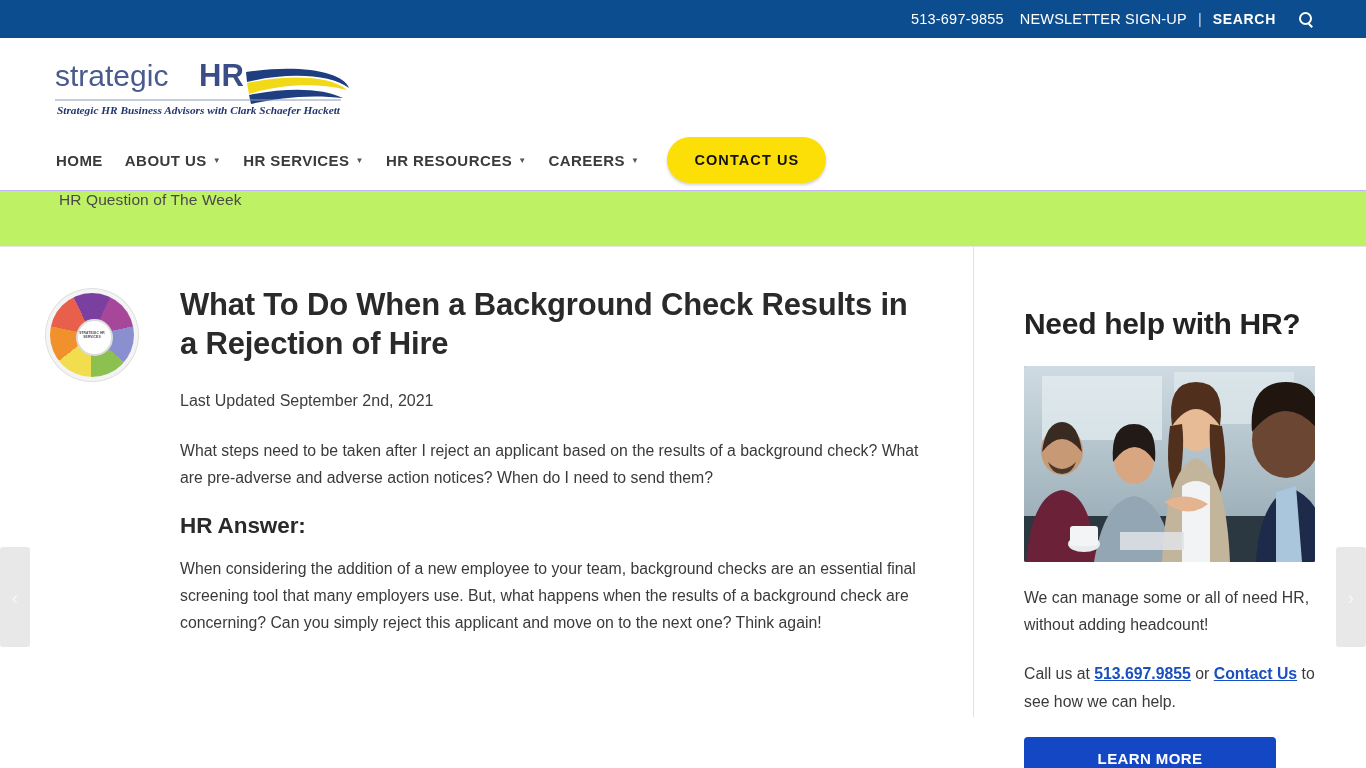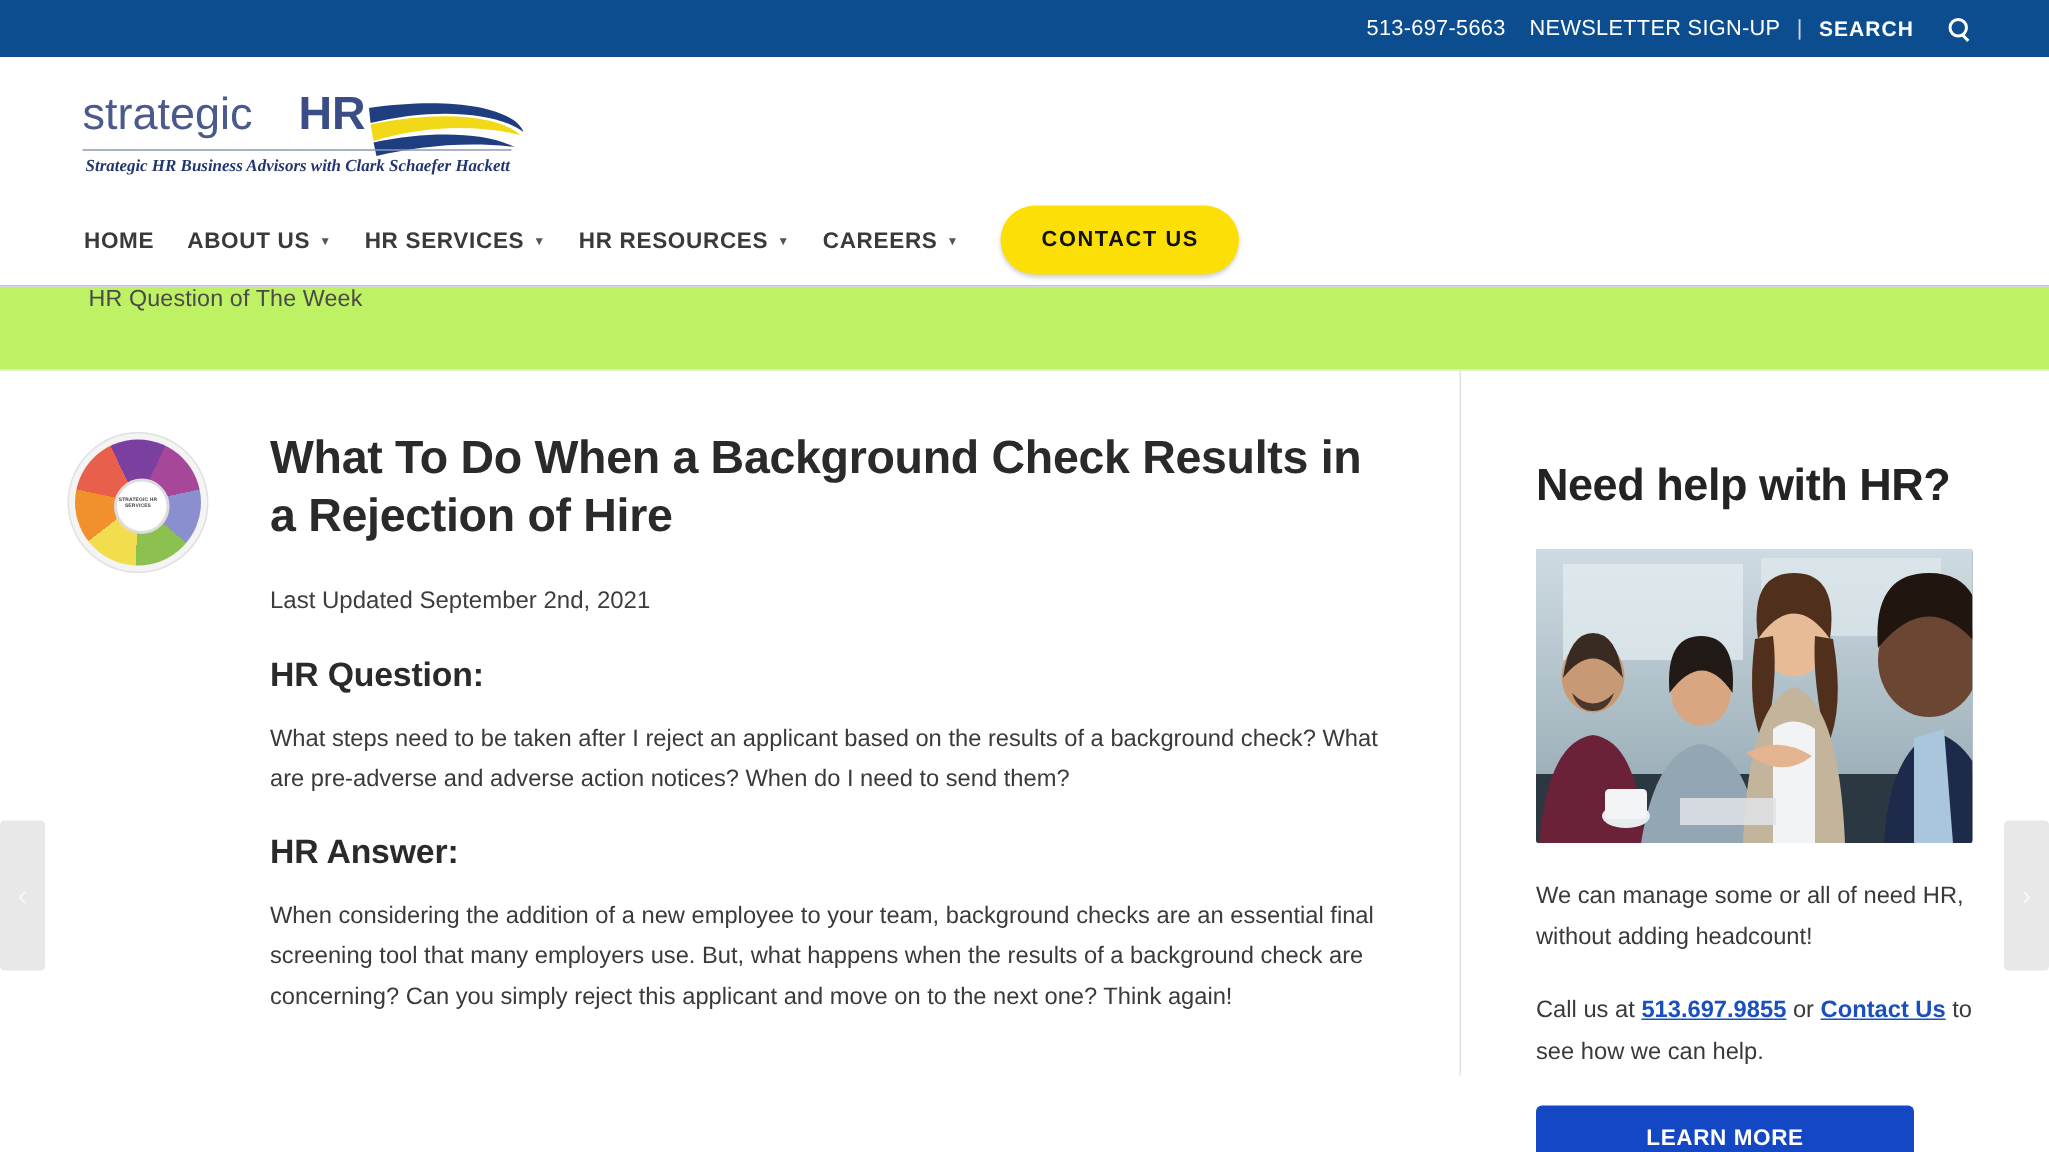--- a/index.html
+++ b/index.html
@@ -311,21 +311,21 @@
     color: #f7f7f7;
     font-size: 19px;
     line-height: 1;
     font-family: "Liberation Sans", sans-serif;
   }
 </style>
 </head>
 <body>
 
 <div class="topbar">
-  <a class="topbar-phone">513-697-5663</a>
+  <a class="topbar-phone">513-697-9855</a>
   <a class="topbar-link">NEWSLETTER SIGN-UP</a>
   <span class="topbar-sep">|</span>
   <div class="topbar-search">
     <span class="topbar-search-label">SEARCH</span>
     <span class="search-glyph"></span>
   </div>
 </div>
 
 <div class="header">
 
@@ -388,21 +388,20 @@
 
     <div class="article-col">
       <h1 class="post-title">What To Do When a Background Check Results in a Rejection of Hire</h1>
 
       <div class="meta">
         <div>
           <span>Last Updated </span><span>September 2nd, 2021</span>
         </div>
       </div>
 
-      <h2 class="section-head">HR Question:</h2>
       <p class="body-text">What steps need to be taken after I reject an applicant based on the results of a background check? What are pre-adverse and adverse action notices?  When do I need to send them?</p>
 
       <h2 class="section-head">HR Answer:</h2>
       <p class="body-text">When considering the addition of a new employee to your team, background checks are an essential final screening tool that many employers use.  But, what happens when the results of a background check are concerning?  Can you simply reject this applicant and move on to the next one?  Think again!</p>
     </div>
   </div>
 
   <div class="sidebar">
     <h2 class="sb-title">Need help with HR?</h2>
 

